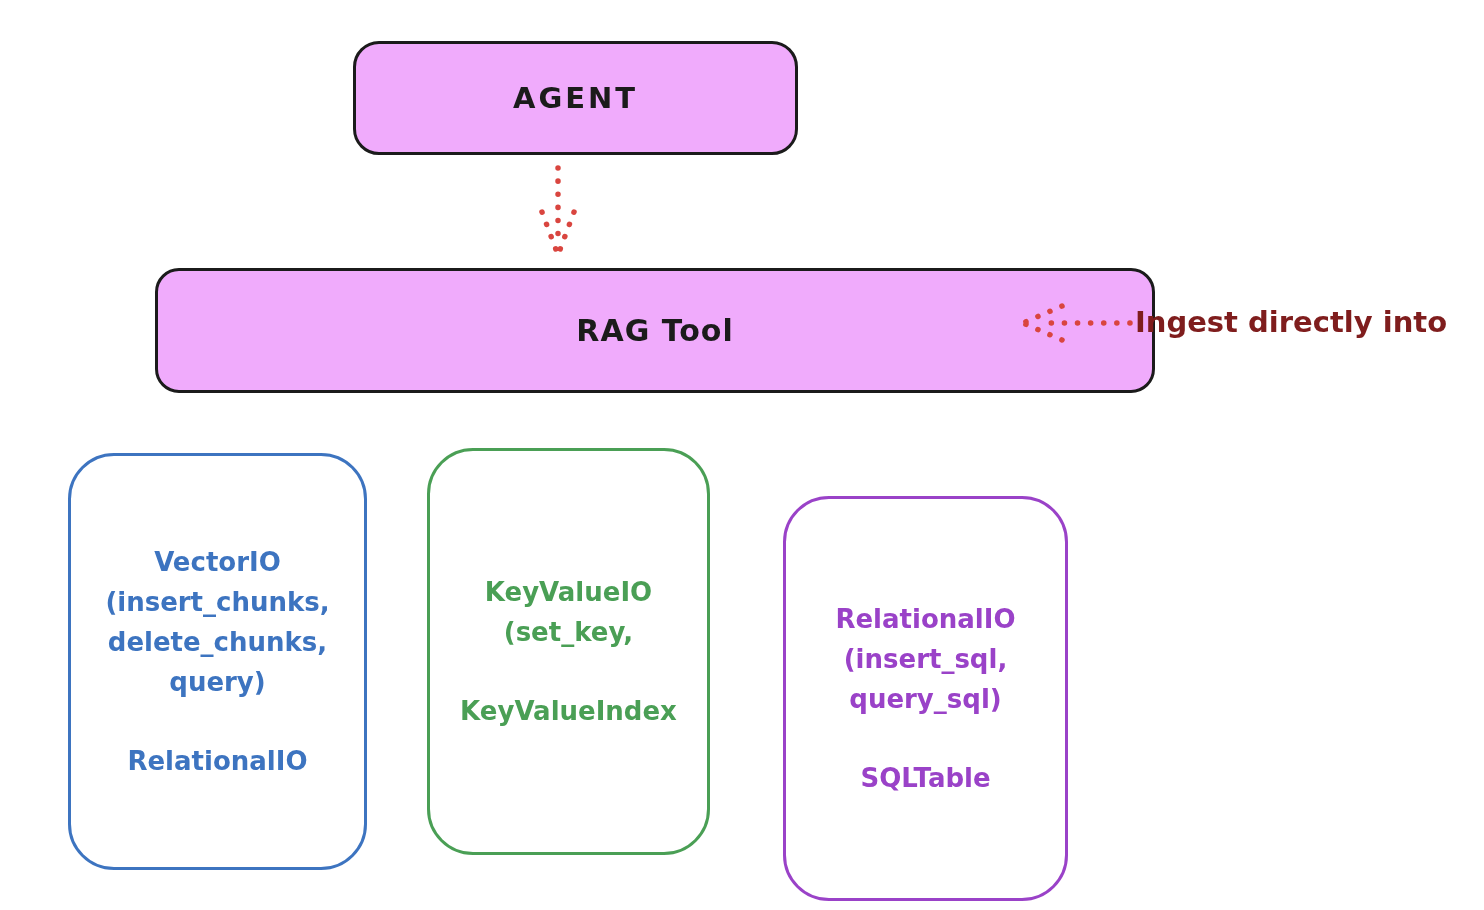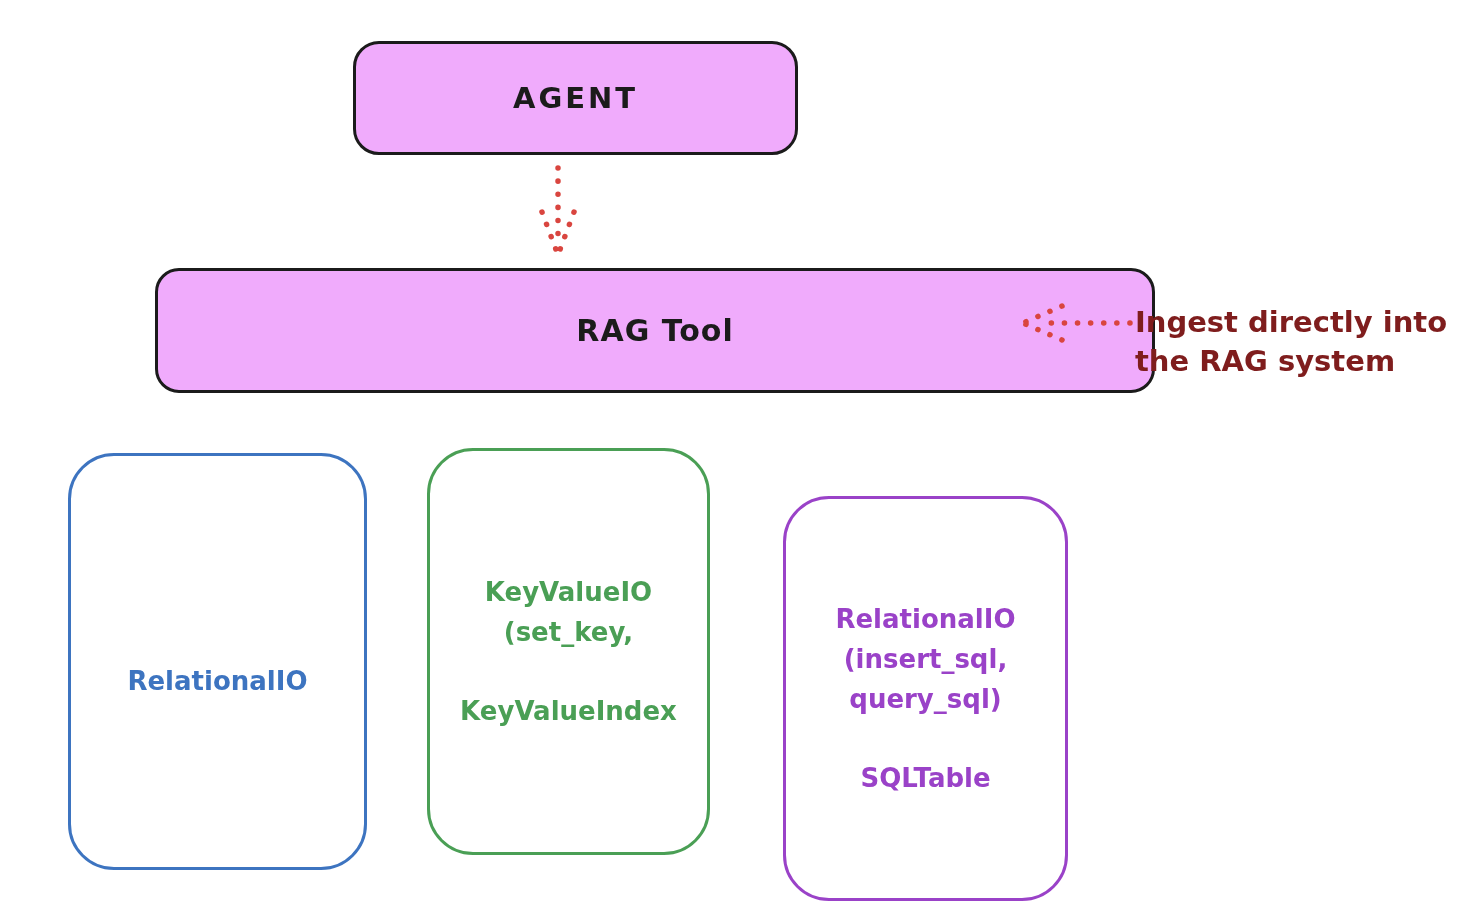--- a/index.html
+++ b/index.html
@@ -102,24 +102,29 @@
   </div>
 
   <svg class="arrow-svg" style="left:1016px; top:301px;" width="120" height="44" viewBox="0 0 120 44">
     <path d="M114 22 L26 22"></path>
     <path d="M46 5 L7 22"></path>
     <path d="M46 39 L7 22"></path>
   </svg>
 
   <div class="annotation">
     <div>Ingest directly into</div>
-    <div>the RAG system</div>
   </div>
 
   <div class="io-box io-blue">
+    <div class="io-lines">
+      <div>VectorIO</div>
+      <div>(insert_chunks,</div>
+      <div>delete_chunks,</div>
+      <div>query)</div>
+    </div>
     <div class="io-index">RelationalIO</div>
   </div>
 
   <div class="io-box io-green">
     <div class="io-lines">
       <div>KeyValueIO</div>
       <div>(set_key,</div>
     </div>
     <div class="io-index">KeyValueIndex</div>
   </div>

